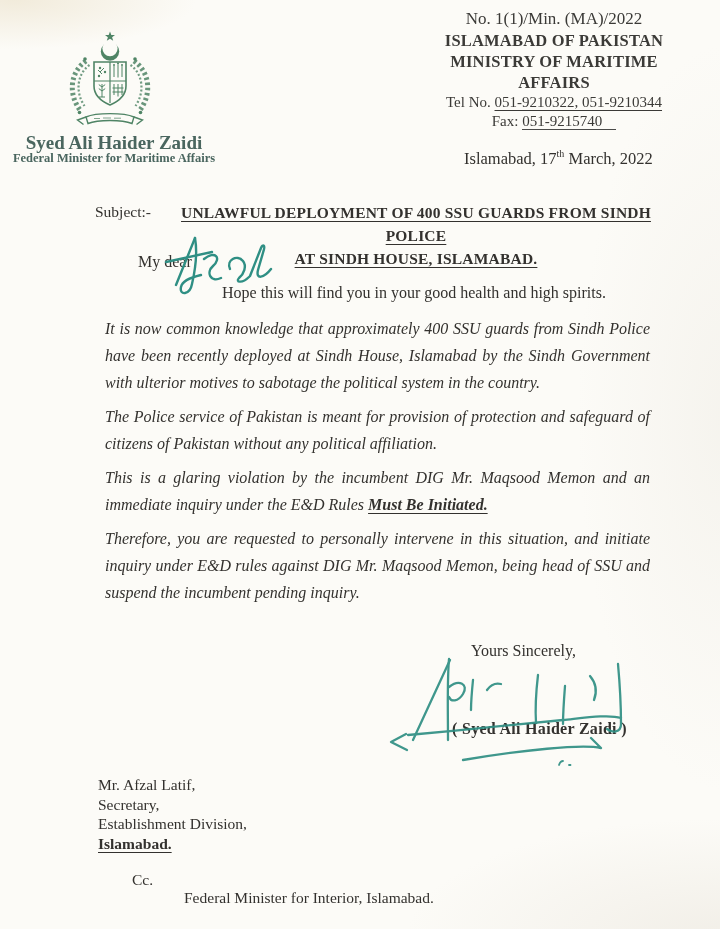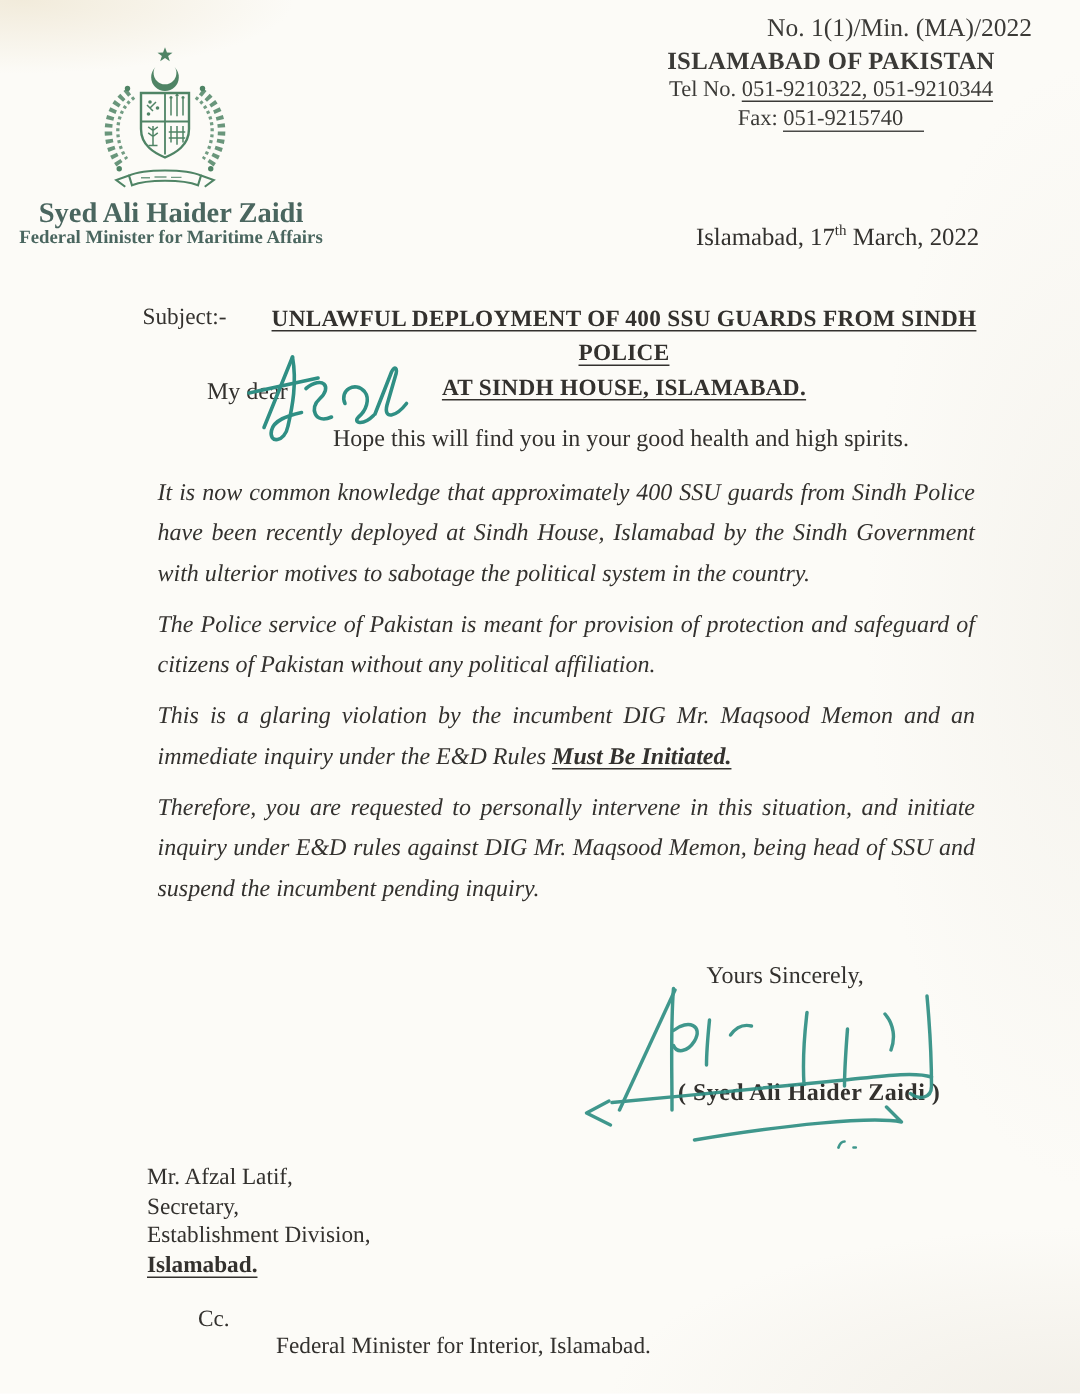--- a/index.html
+++ b/index.html
@@ -12,21 +12,21 @@
     background:
       radial-gradient(ellipse 260px 70px at 2% 0%, rgba(233,222,196,.55), transparent 70%),
       radial-gradient(ellipse 420px 160px at 100% 101%, rgba(226,220,208,.40), transparent 75%),
       radial-gradient(ellipse 200px 500px at 101% 45%, rgba(230,226,216,.30), transparent 75%),
       #fcfbf7;
   }
   .abs{position:absolute;}
 
   
   .ref-block{left:420px;top:8px;width:268px;text-align:center;color:#3b3a37;}
-  .ref-no{font-size:17px;line-height:22px;text-align:right;}
+  .ref-no{font-size:17px;line-height:22px;}
   .org{font-weight:bold;font-size:16.5px;line-height:21px;letter-spacing:.2px;}
   .contact{font-size:15px;line-height:19px;}
   .u{text-decoration:underline;text-underline-offset:3px;text-decoration-thickness:1px;}
   .fax-u{border-bottom:1.2px solid #4a4a48;padding-right:14px;}
 
   
   .emblem{left:56px;top:28px;}
   .minister{left:8px;top:134px;width:212px;text-align:center;color:#4a665f;}
   .minister .name{font-weight:bold;font-size:19px;line-height:17px;}
   .minister .title{font-weight:bold;font-size:12.5px;line-height:15px;}
@@ -61,20 +61,21 @@
   .cc-entry{left:184px;top:889px;font-size:15.5px;}
 </style>
 </head>
 <body>
 
 <div class="page">
 
   <div class="abs ref-block">
     <div class="ref-no">No. 1(1)/Min. (MA)/2022</div>
     <div class="org">ISLAMABAD OF PAKISTAN</div>
+    <div class="org">MINISTRY OF MARITIME AFFAIRS</div>
     <div class="contact"><span>Tel No. </span><span class="u">051-9210322, 051-9210344</span></div>
     <div class="contact"><span>Fax: </span><span class="fax-u">051-9215740</span></div>
   </div>
 
   <div class="abs emblem">
     <svg width="108" height="106" viewBox="0 0 108 106" fill="none" stroke="#4f8465">
 
       <path d="M54,3.5 L55.3,7 L59,7.1 L56.1,9.3 L57.2,12.8 L54,10.7 L50.8,12.8 L51.9,9.3 L49,7.1 L52.7,7 Z" fill="#4f8465" stroke="none"></path>
 
       <circle cx="54" cy="23.5" r="9.2" fill="#4f8465" stroke="none"></circle>

